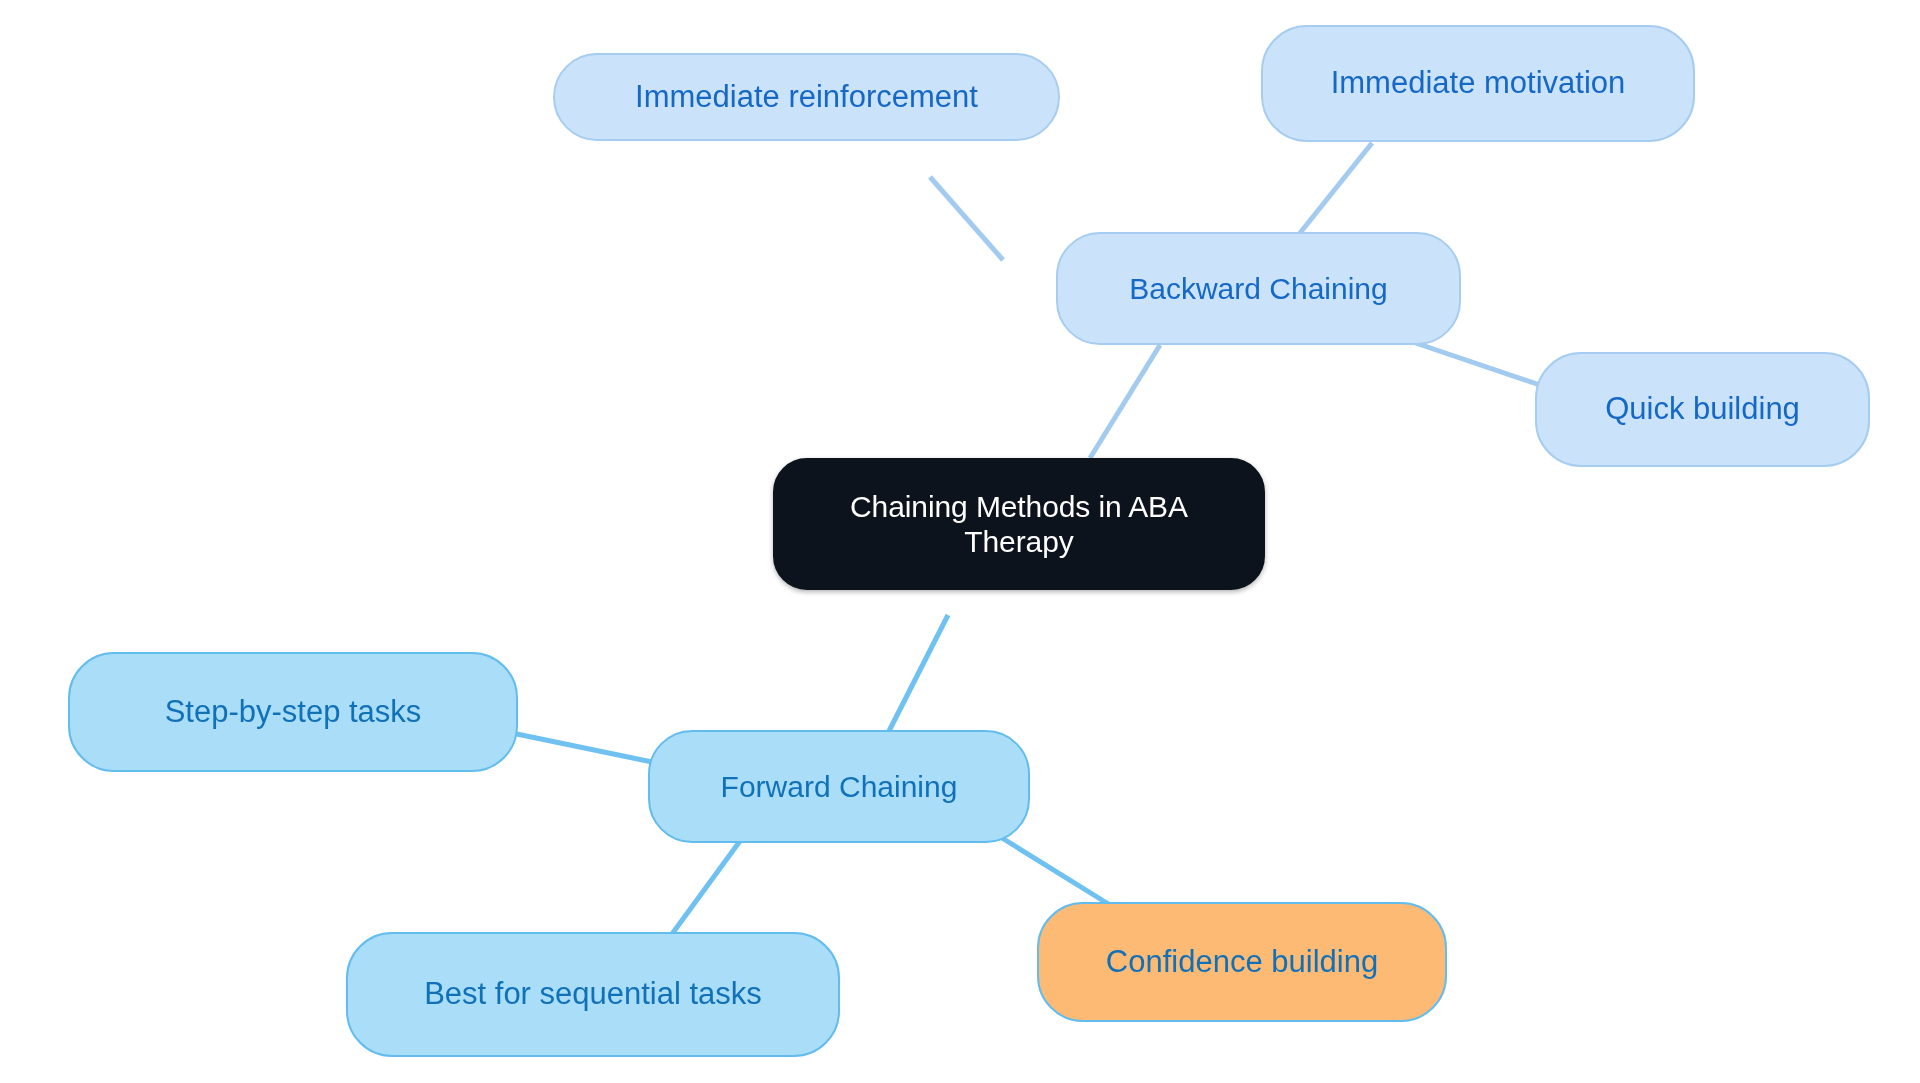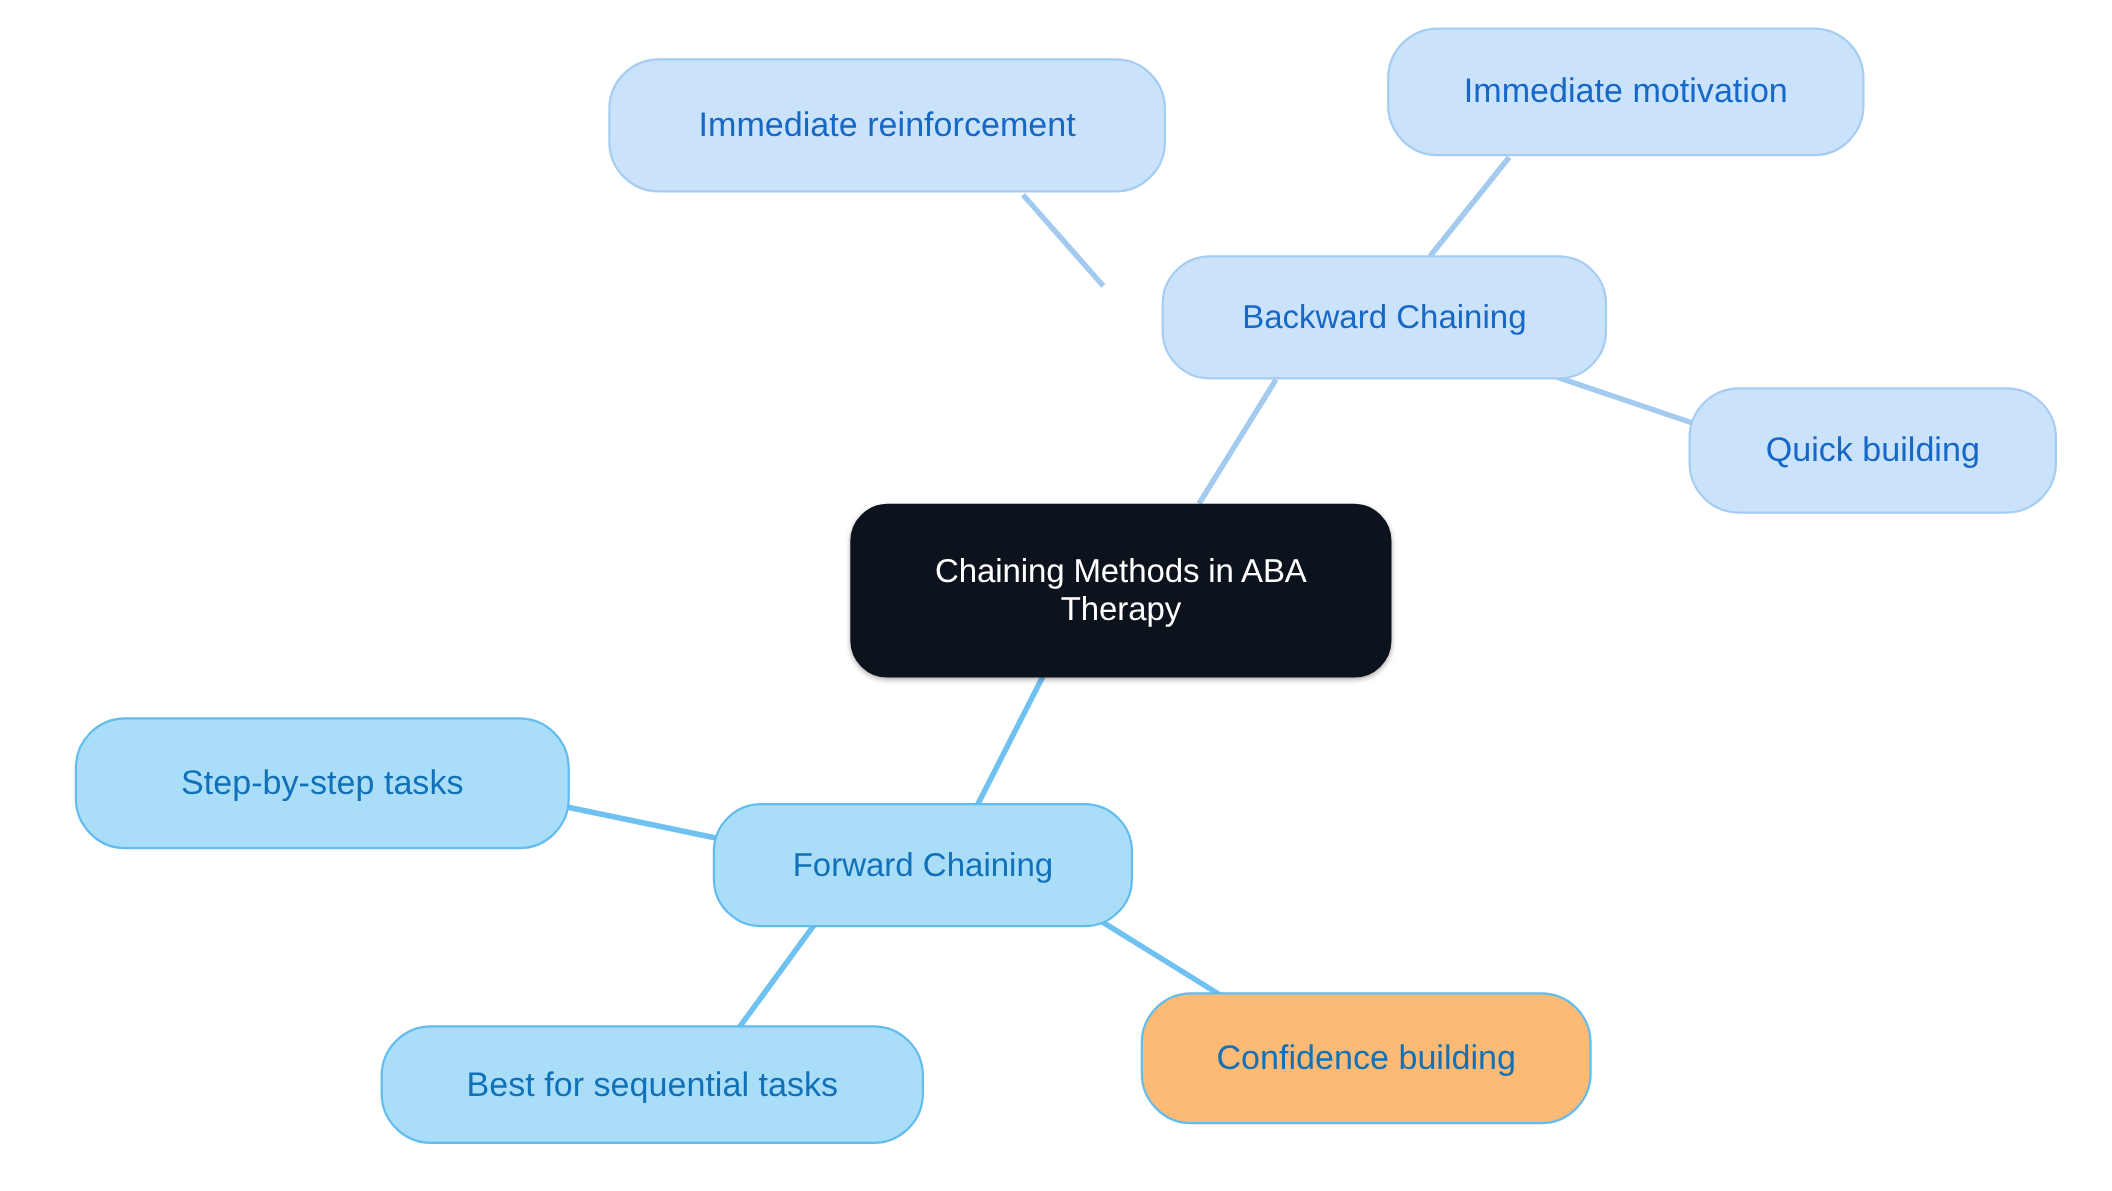--- a/index.html
+++ b/index.html
@@ -68,32 +68,32 @@
         <line x1="1003" y1="260" x2="930" y2="177" stroke="#a3cbf0" stroke-width="5" stroke-linecap="butt"></line>
         <line x1="1300" y1="233" x2="1372" y2="143" stroke="#a3cbf0" stroke-width="5" stroke-linecap="butt"></line>
         <line x1="1398" y1="337" x2="1540" y2="385" stroke="#a3cbf0" stroke-width="5" stroke-linecap="butt"></line>
         <line x1="948" y1="615" x2="888" y2="733" stroke="#6ec1f0" stroke-width="5" stroke-linecap="butt"></line>
         <line x1="652" y1="762" x2="512" y2="733" stroke="#6ec1f0" stroke-width="5" stroke-linecap="butt"></line>
         <line x1="740" y1="841" x2="672" y2="934" stroke="#6ec1f0" stroke-width="5" stroke-linecap="butt"></line>
         <line x1="1002" y1="838" x2="1110" y2="905" stroke="#6ec1f0" stroke-width="5" stroke-linecap="butt"></line>
       </g>
   </svg>
 
-  <div class="node node-root" style="left: 773px; top: 458px; width: 492px; height: 158px; background: rgb(13, 19, 28); border-color: rgb(13, 19, 28); color: rgb(255, 255, 255);">Chaining Methods in ABA
+  <div class="node node-root" style="left: 773px; top: 458px; width: 492px; height: 132px; background: rgb(13, 19, 28); border-color: rgb(13, 19, 28); color: rgb(255, 255, 255);">Chaining Methods in ABA
 Therapy</div>
 
   <div class="node node-branch" style="left: 1056px; top: 232px; width: 405px; height: 113px; background: rgb(203, 227, 250); border-color: rgb(166, 205, 241); color: rgb(22, 104, 198);">Backward Chaining</div>
 
-  <div class="node node-leaf" style="left: 553px; top: 53px; width: 507px; height: 122px; background: rgb(203, 227, 250); border-color: rgb(166, 205, 241); color: rgb(22, 104, 198);">Immediate reinforcement</div>
+  <div class="node node-leaf" style="left: 553px; top: 53px; width: 507px; height: 88px; background: rgb(203, 227, 250); border-color: rgb(166, 205, 241); color: rgb(22, 104, 198);">Immediate reinforcement</div>
 
   <div class="node node-leaf" style="left: 1261px; top: 25px; width: 434px; height: 117px; background: rgb(203, 227, 250); border-color: rgb(166, 205, 241); color: rgb(22, 104, 198);">Immediate motivation</div>
 
   <div class="node node-leaf" style="left: 1535px; top: 352px; width: 335px; height: 115px; background: rgb(203, 227, 250); border-color: rgb(166, 205, 241); color: rgb(22, 104, 198);">Quick building</div>
 
   <div class="node node-branch" style="left: 648px; top: 730px; width: 382px; height: 113px; background: rgb(169, 221, 248); border-color: rgb(98, 188, 238); color: rgb(17, 113, 184);">Forward Chaining</div>
 
   <div class="node node-leaf" style="left: 68px; top: 652px; width: 450px; height: 120px; background: rgb(169, 221, 248); border-color: rgb(98, 188, 238); color: rgb(17, 113, 184);">Step-by-step tasks</div>
 
-  <div class="node node-leaf" style="left: 346px; top: 932px; width: 494px; height: 108px; background: rgb(169, 221, 248); border-color: rgb(98, 188, 238); color: rgb(17, 113, 184);">Best for sequential tasks</div>
+  <div class="node node-leaf" style="left: 346px; top: 932px; width: 494px; height: 125px; background: rgb(169, 221, 248); border-color: rgb(98, 188, 238); color: rgb(17, 113, 184);">Best for sequential tasks</div>
 
   <div class="node node-leaf" style="left: 1037px; top: 902px; width: 410px; height: 120px; background: #fdba74; border-color: rgb(98, 188, 238); color: rgb(17, 113, 184);">Confidence building</div>
 
 </div>
 
 </body></html>

